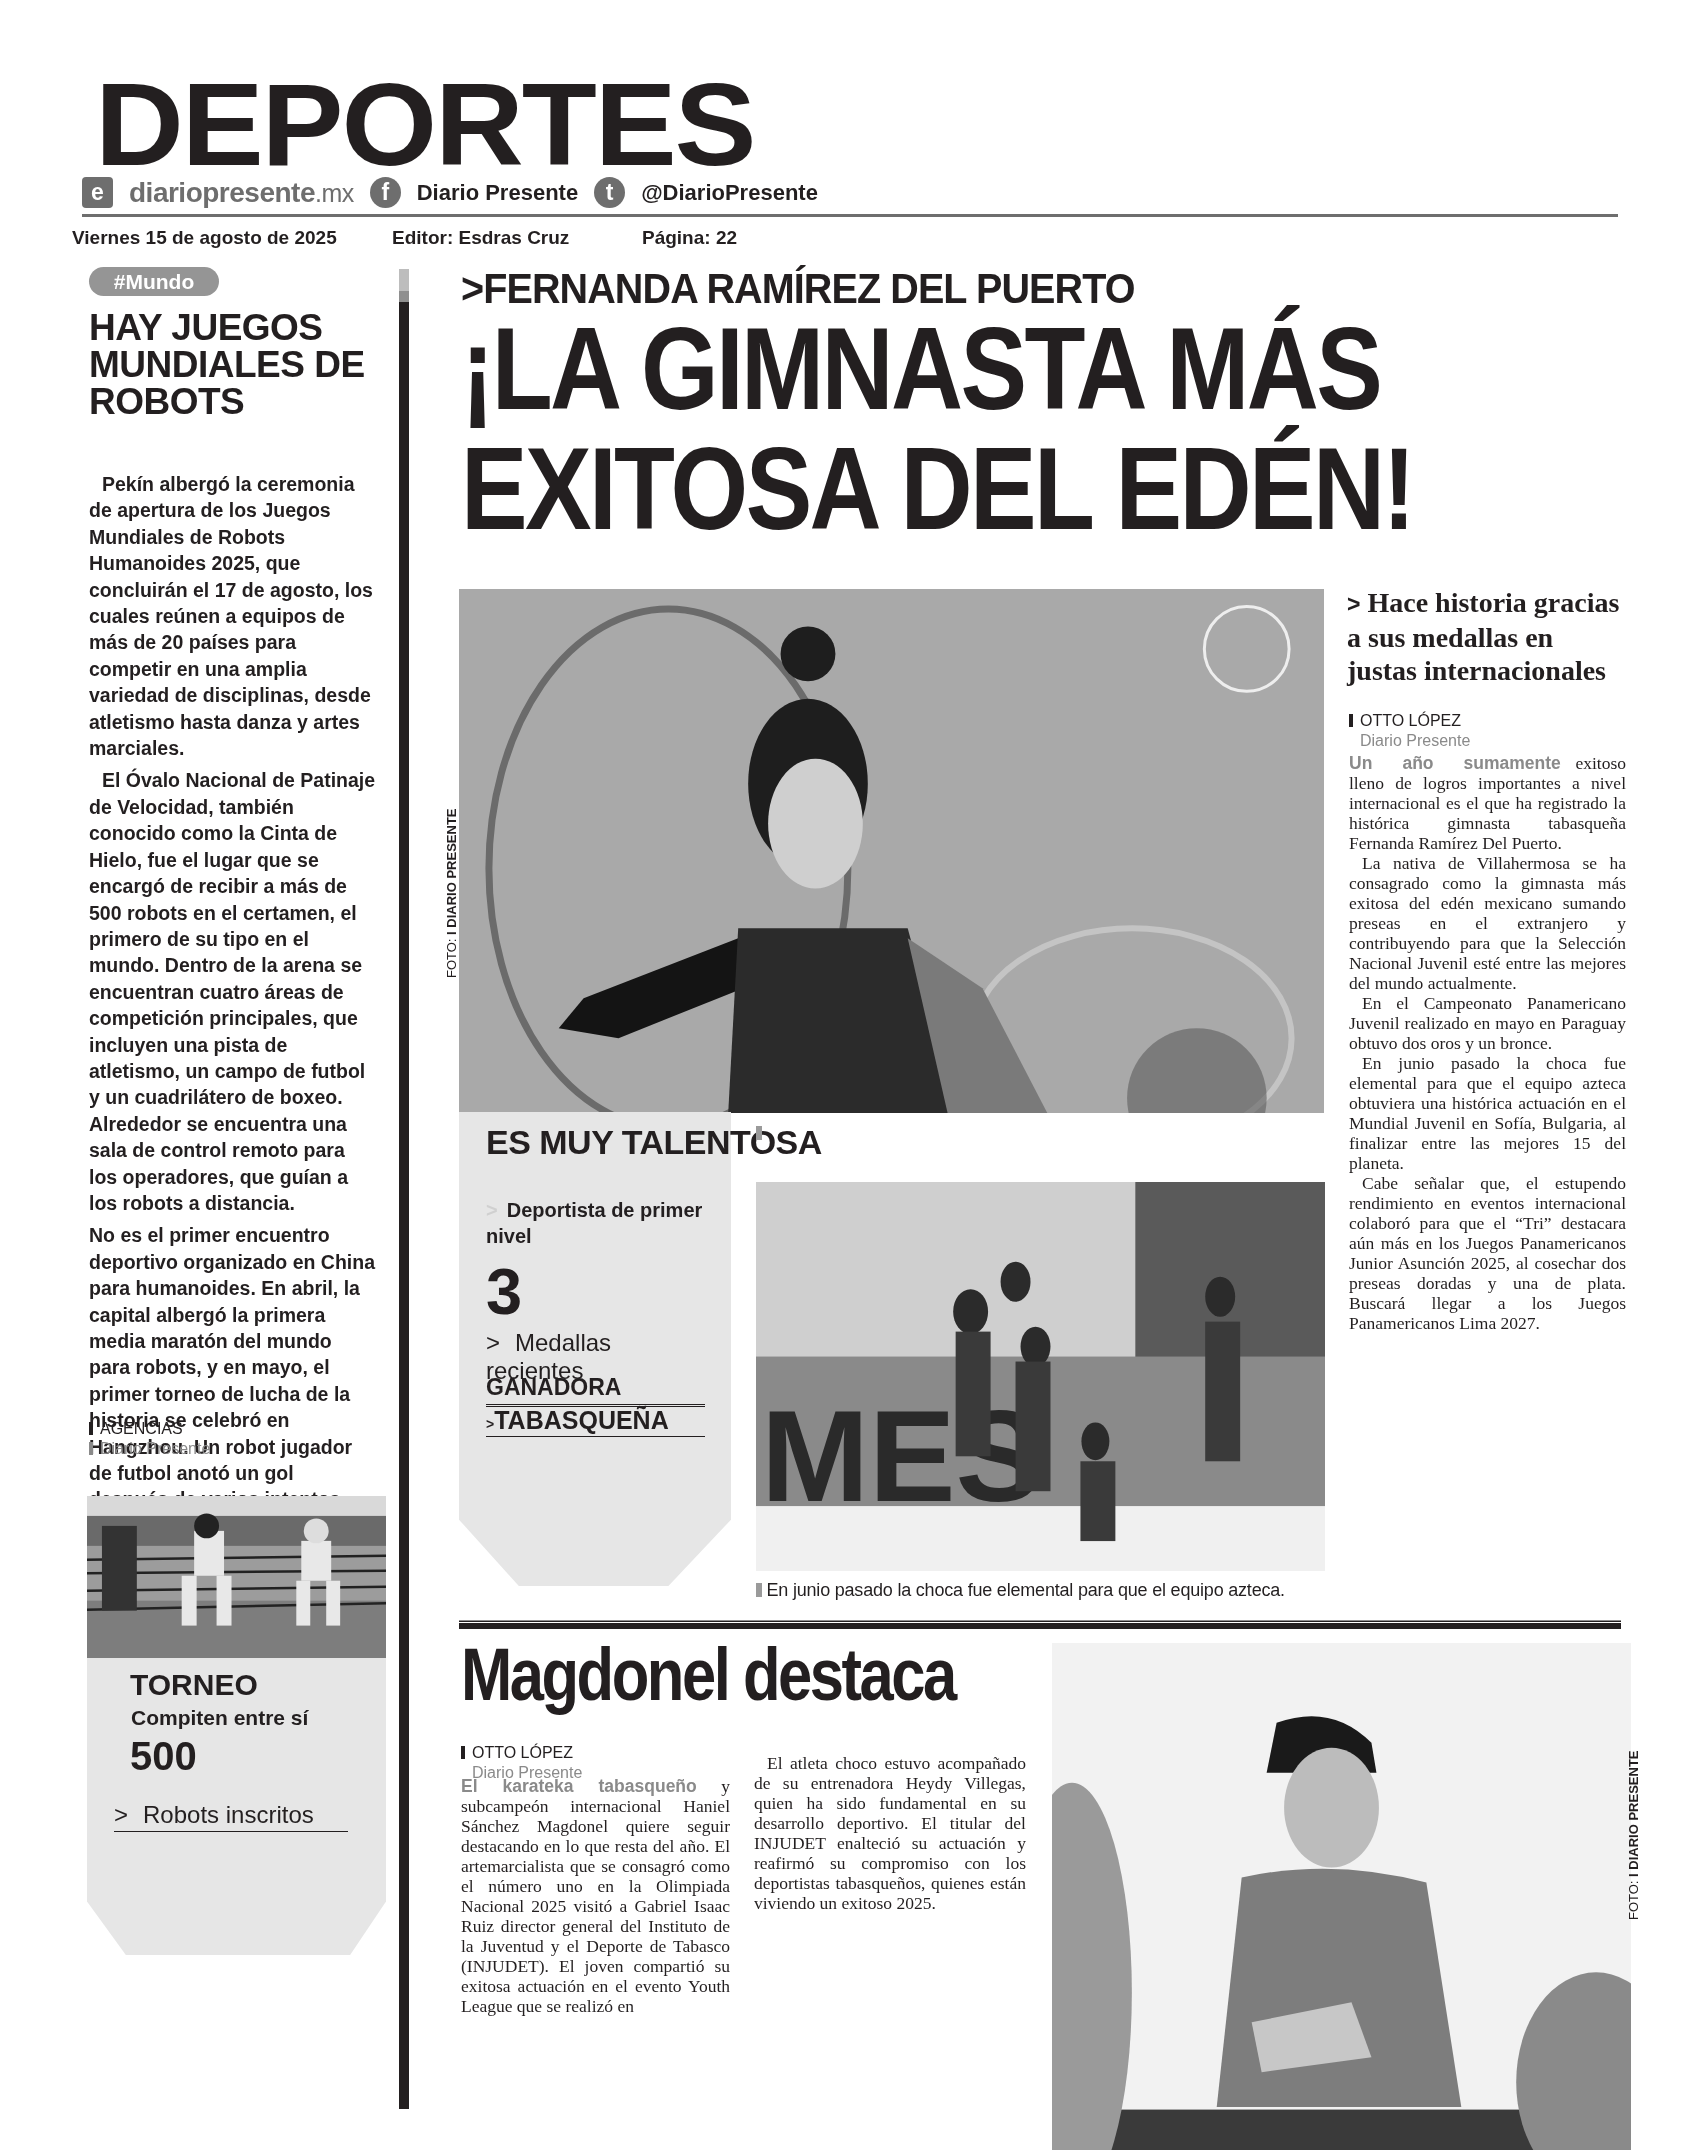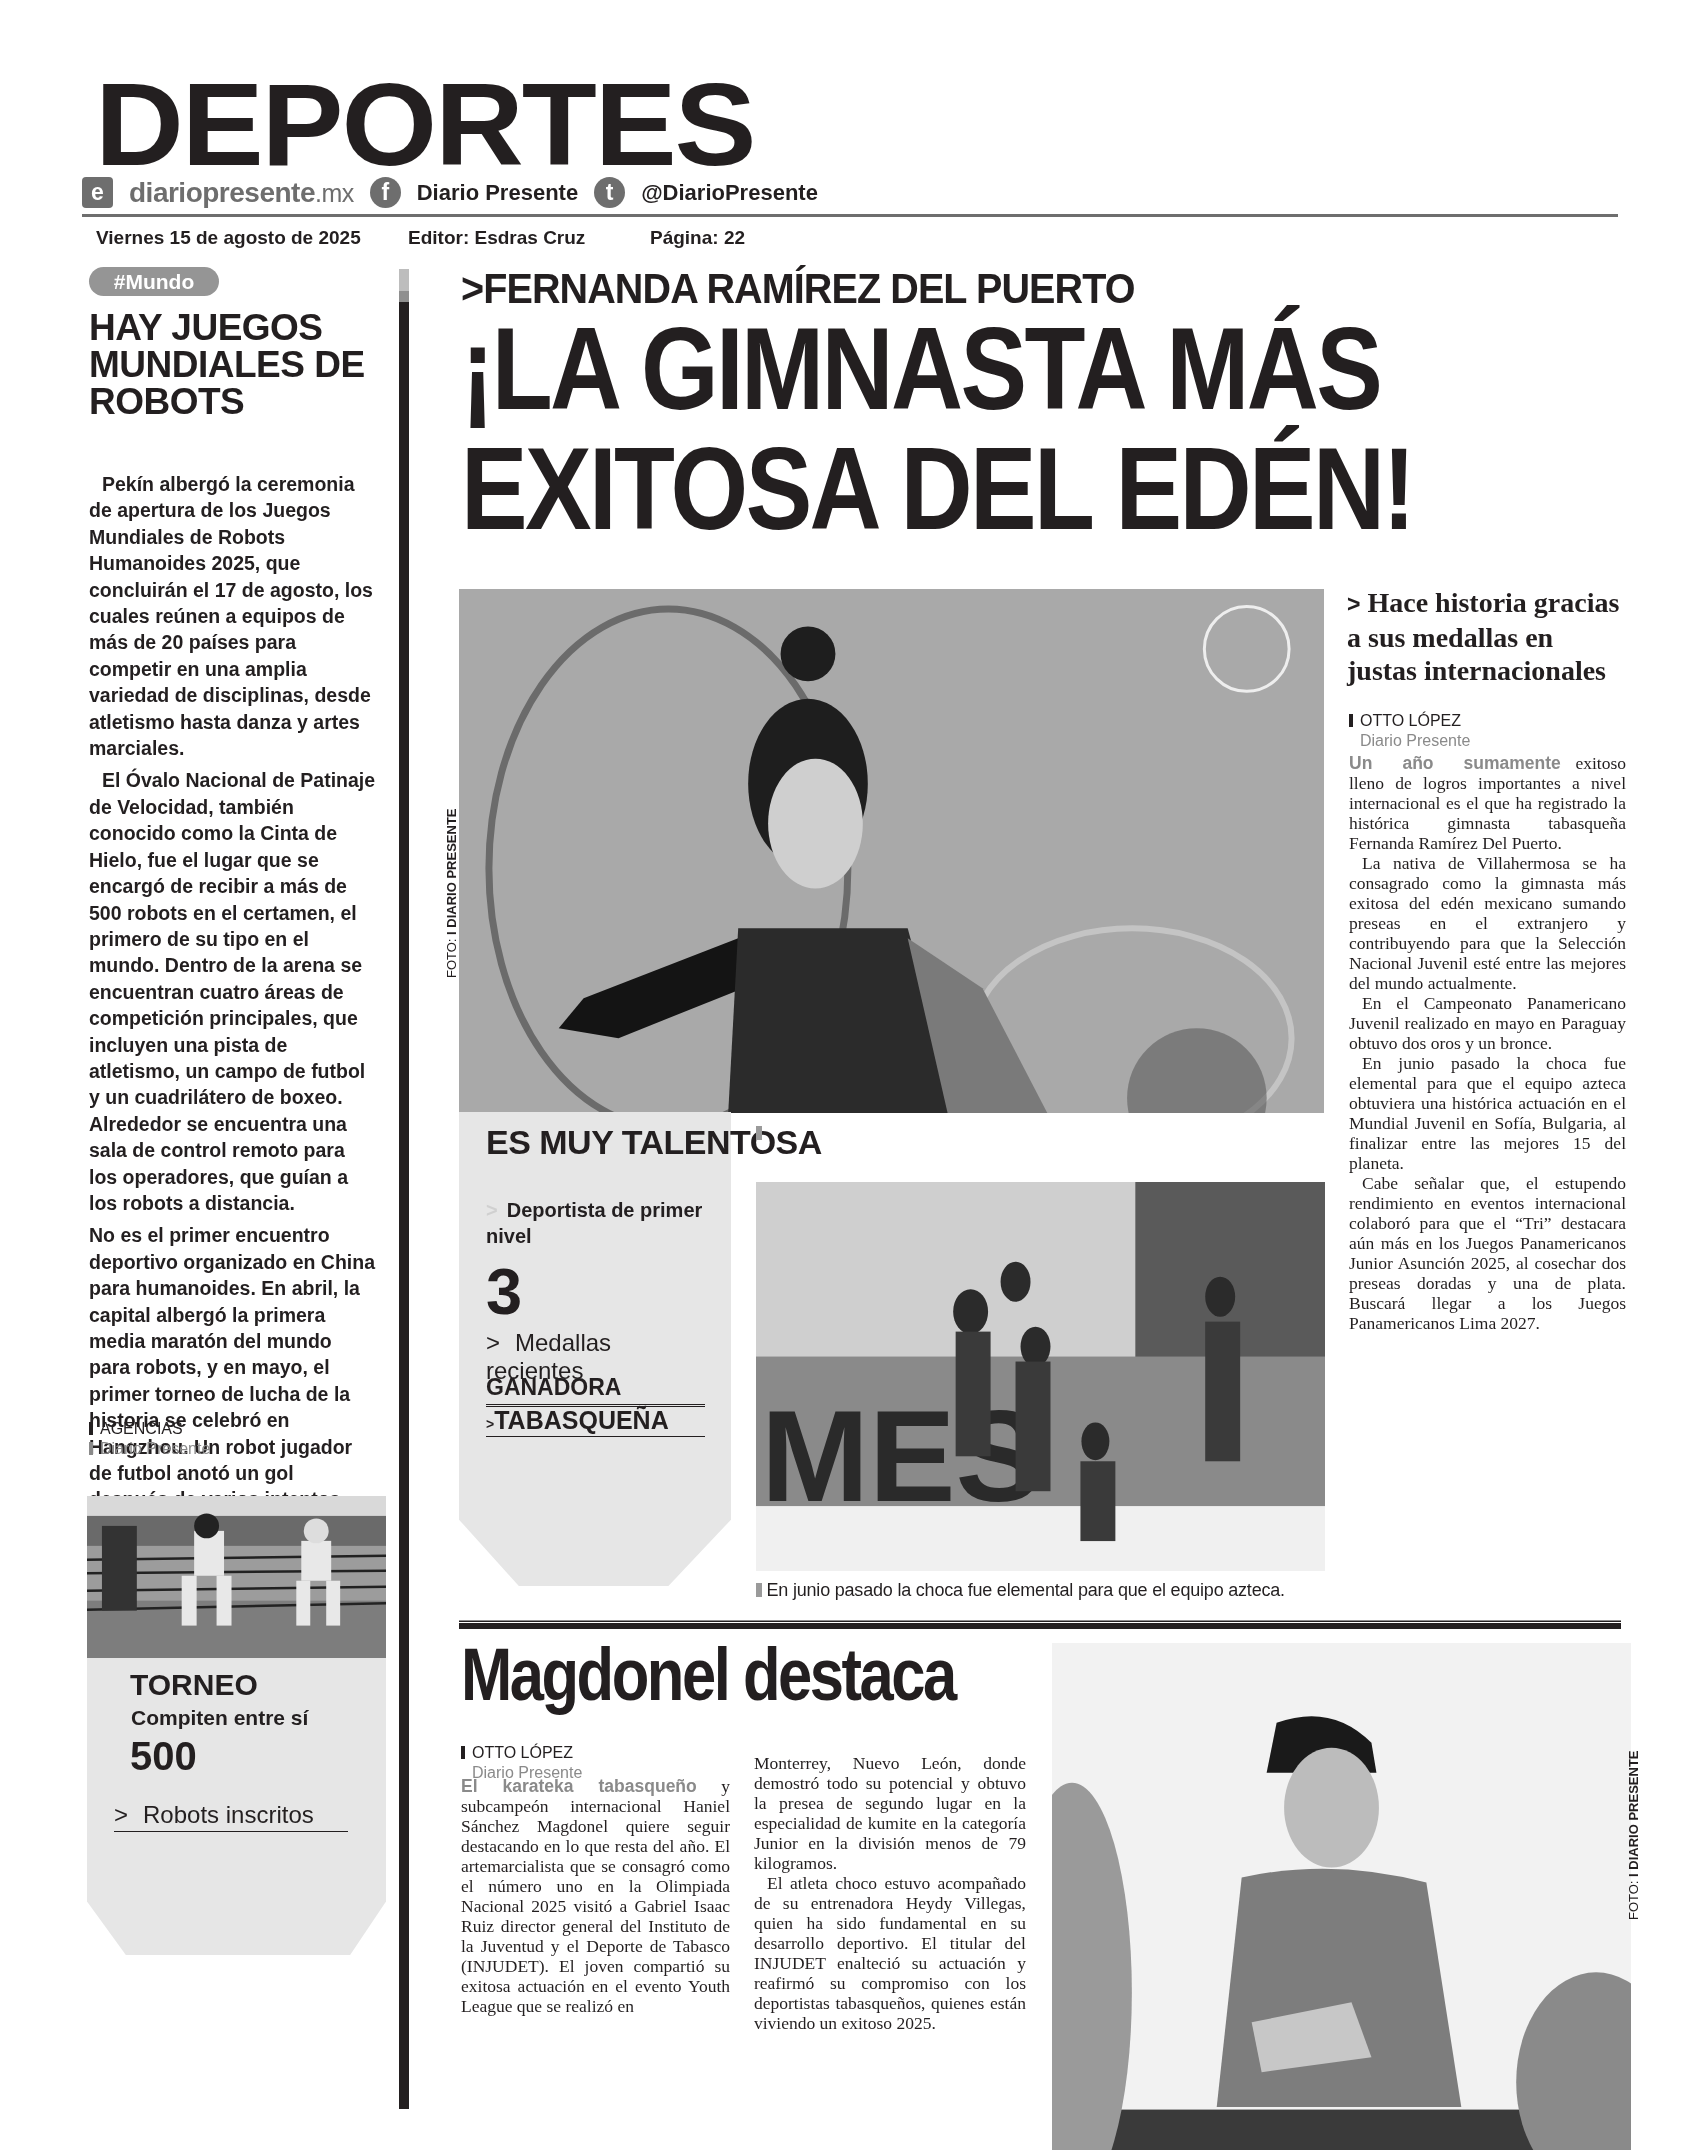--- a/index.html
+++ b/index.html
@@ -12,21 +12,21 @@
   .photo svg{position:absolute;left:0;top:0;width:100%;height:100%}
 
   
   #masthead{left:95px;top:67px;font-size:116px;font-weight:900;letter-spacing:-2px;line-height:1;transform:scaleX(1.06);transform-origin:left}
   #social{left:82px;top:175px;height:35px;display:flex;align-items:center;gap:16px;font-size:22px;font-weight:700}
   .sicon{width:31px;height:31px;border-radius:50%;background:#6e6e6e;color:#fff;display:flex;align-items:center;justify-content:center;font-weight:900;font-size:23px}
   .sicon.sq{border-radius:4px}
   #social .site{color:#6e6e6e;font-size:28px;font-weight:700;letter-spacing:-0.5px}
   #social .site small{font-weight:400;font-size:25px}
   #header-rule{left:82px;top:214px;width:1536px;height:2.5px;background:#6e6e6e}
-  #dateline{left:96px;top:227px;font-size:19px;font-weight:700;display:flex;gap:8px}
+  #dateline{left:72px;top:227px;font-size:19px;font-weight:700;display:flex;gap:16px}
   #dateline span{display:inline-block}
 
   
   #tag{left:89px;top:267px;width:130px;height:29px;border-radius:15px;background:#959595;color:#fff;font-size:21px;font-weight:900;display:flex;align-items:center;justify-content:center}
   #left-title{left:89px;top:309px;width:279px;font-size:37px;font-weight:900;line-height:1.0;letter-spacing:-0.5px}
   #left-body{left:89px;top:471px;width:289px;font-size:19.5px;line-height:26.4px;font-weight:700}
   #left-body p{text-indent:13px;margin-bottom:6px}
   #left-body p.plain{text-indent:0}
   .byline{font-size:16px;line-height:20px}
   .byline .bar{display:inline-block;width:4px;height:13px;background:#231f20;margin-right:7px;vertical-align:-1px}
@@ -228,21 +228,20 @@
 
 <div class="abs" id="hrule"></div>
 
 <div class="abs" id="headline-2">Magdonel destaca</div>
 <div class="abs byline" id="byline-2">
   <div><span class="bar"></span><span>OTTO LÓPEZ</span></div>
   <div class="sub" style="padding-left:11px"><span>Diario Presente</span></div>
 </div>
 <div class="abs serif" id="body-2a"><span class="lead-in" style="word-spacing:0">El karateka tabasqueño</span><span> y subcampeón internacional Haniel Sánchez Magdonel quiere seguir destacando en lo que resta del año. El artemarcialista que se consagró como el número uno en la Olimpiada Nacional 2025 visitó a Gabriel Isaac Ruiz director general del Instituto de la Juventud y el Deporte de Tabasco (INJUDET). El joven compartió su exitosa actuación en el evento Youth League que se realizó en</span></div>
 <div class="abs serif" id="body-2b">
-  <p class="cont">Monterrey, Nuevo León, donde demostró todo su potencial y obtuvo la presea de segundo lugar en la especialidad de kumite en la categoría Junior en la división menos de 79 kilogramos.</p>
   <p>El atleta choco estuvo acompañado de su entrenadora Heydy Villegas, quien ha sido fundamental en su desarrollo deportivo. El titular del INJUDET enalteció su actuación y reafirmó su compromiso con los deportistas tabasqueños, quienes están viviendo un exitoso 2025.</p>
 </div>
 
 <div class="abs photo" id="portrait">
   <svg viewBox="0 0 1160 1030" preserveAspectRatio="none">
     <rect width="1160" height="1030" fill="#f2f2f2"></rect>
     <rect y="935" width="1160" height="95" fill="#3a3a3a"></rect>
     <ellipse cx="40" cy="700" rx="120" ry="420" fill="#9a9a9a"></ellipse>
     <ellipse cx="1090" cy="880" rx="160" ry="220" fill="#8a8a8a"></ellipse>
     <path d="M450 160 Q560 120 640 200 L650 260 L430 260 Z" fill="#1a1a1a"></path>

